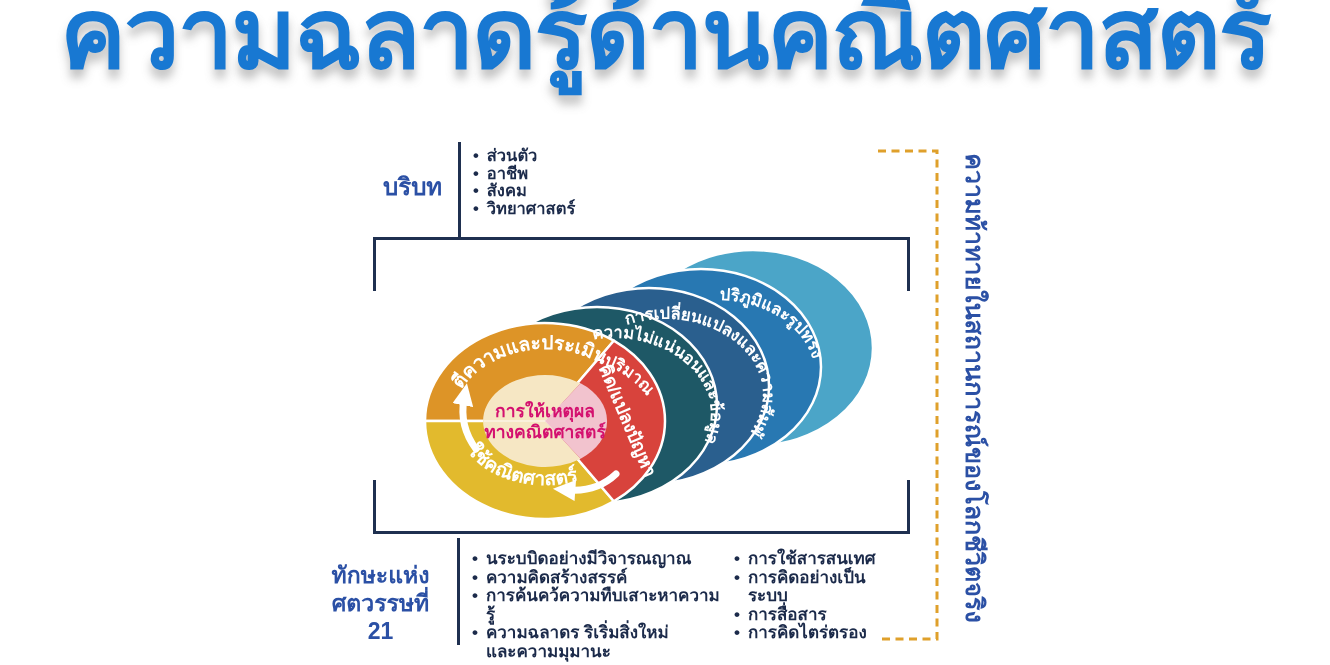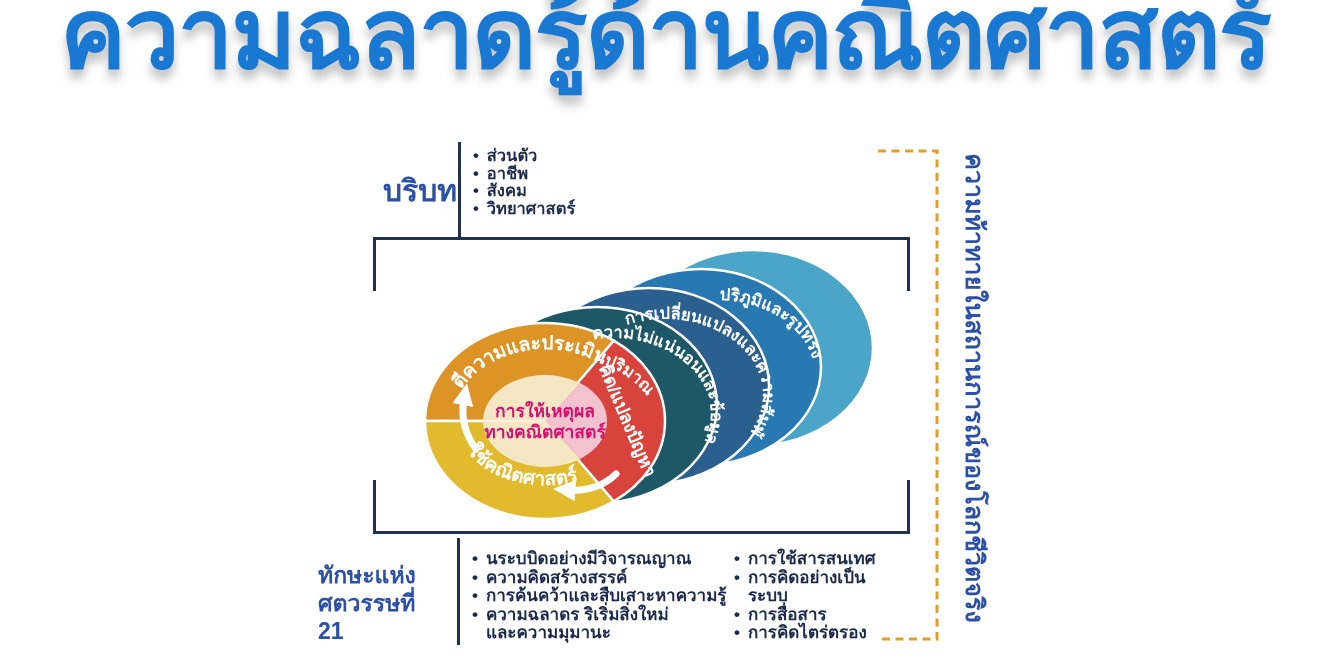--- a/index.html
+++ b/index.html
@@ -6,22 +6,22 @@
   body{
     width:1330px;height:665px;background:#ffffff;overflow:hidden;position:relative;
     font-family:"Liberation Sans",sans-serif;
   }
   .title{
     position:absolute;top:-26px;left:0;right:0;margin:0;text-align:center;
     font-size:99px;font-weight:bold;color:#1878D2;line-height:1.22;letter-spacing:-2px;
     text-shadow:0 9px 10px rgba(110,110,110,.42);white-space:nowrap;
   }
   .blue-label{color:#2B50A5;font-weight:bold;}
-  .ctx-label{position:absolute;left:383px;top:167px;font-size:30px;}
-  .skills-label{position:absolute;left:318px;top:561px;width:125px;text-align:left;
+  .ctx-label{position:absolute;left:383px;top:167px;font-size:24px;}
+  .skills-label{position:absolute;left:318px;top:561px;width:125px;text-align:center;
     font-size:23px;line-height:28px;}
   .vline{position:absolute;width:3px;background:#1F3050;}
   .hline{position:absolute;height:3px;background:#1F3050;}
   .ctx-divider{left:458px;top:142px;height:96px;}
   .skills-divider{left:457px;top:538px;height:107px;}
   .f-top{left:373px;top:237px;width:537px;}
   .f-bottom{left:373px;top:531px;width:537px;}
   .f-l1{left:373px;top:237px;height:54px;}
   .f-l2{left:373px;top:480px;height:54px;}
   .f-r1{left:907px;top:237px;height:54px;}
@@ -144,21 +144,21 @@
   <li>
       <span class="dot">•</span>
       <span class="text">นระบบิดอย่างมีวิจารณญาณ</span>
     </li>
   <li>
       <span class="dot">•</span>
       <span class="text">ความคิดสร้างสรรค์</span>
     </li>
   <li>
       <span class="dot">•</span>
-      <span class="text">การค้นคว้าและสืบเสาะหาความรู้</span>
+      <span class="text">การค้นคว้ความทืบเสาะหาความรู้</span>
     </li>
   <li>
       <span class="dot">•</span>
       <span class="text">ความฉลาดร ริเริ่มสิ่งใหม่
 และความมุมานะ</span>
     </li>
 </ul>
 <ul class="list skills-col skills-col2">
   <li>
       <span class="dot">•</span>

